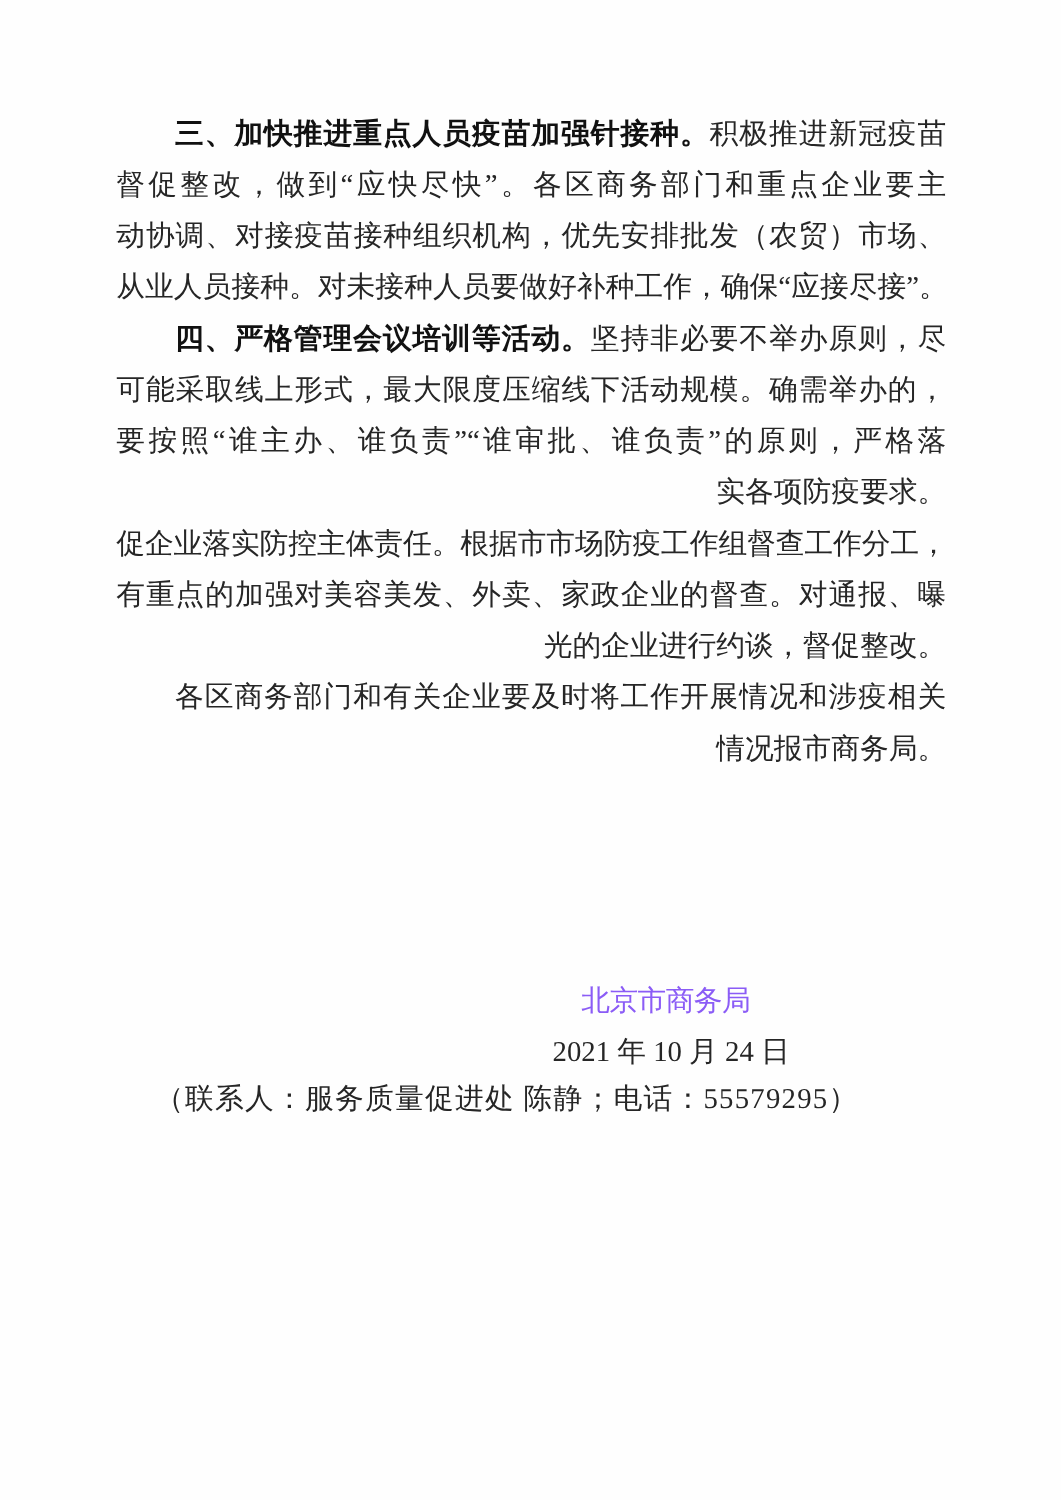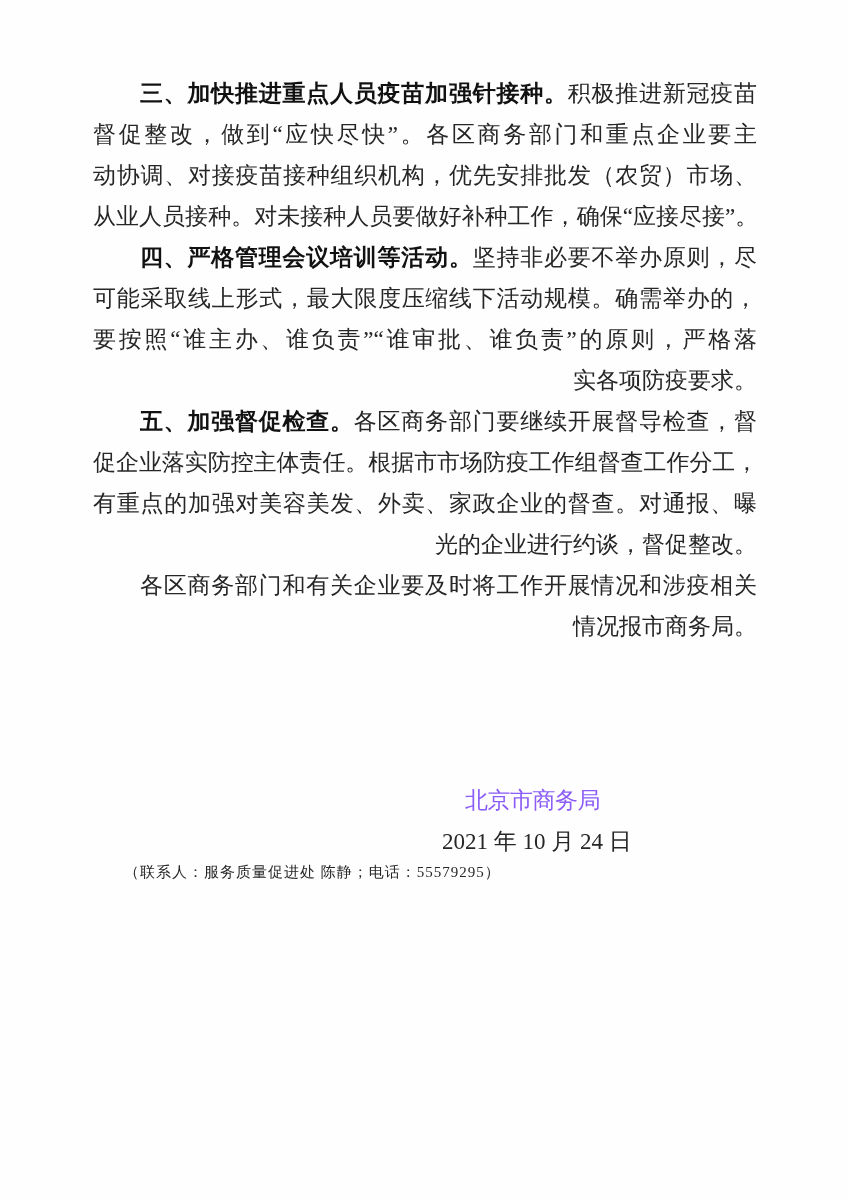--- a/index.html
+++ b/index.html
@@ -8,21 +8,21 @@
     position: relative;
     width: 849px;
     height: 1200px;
     background: #fefefe;
     overflow: hidden;
     font-family: "Liberation Serif", "DejaVu Serif", serif;
   }
   .doc-body {
     position: absolute;
     left: 93px;
-    top: 73px;
+    top: 86px;
     width: 664px;
   }
   .paragraph { width: 664px; }
   .line {
     font-size: 23px;
     line-height: 41px;
     height: 41px;
     color: #262626;
     text-align: right;
     width: 664px;
@@ -52,21 +52,21 @@
     position: absolute;
     left: 442px;
     top: 826px;
     font-size: 23px;
     color: #262626;
   }
   .sig-contact {
     position: absolute;
     left: 124px;
     top: 863px;
-    font-size: 15px;
+    font-size: 23px;
     letter-spacing: 1px;
     color: #262626;
   }
 </style>
 </head>
 <body>
 
 <div class="page">
   <div class="doc-body" id="doc-body">
       <div class="paragraph">
@@ -75,21 +75,20 @@
         <div class="line fill"><span class="seg">动协调、对接疫苗接种组织机构，优先安排批发（农贸）市场、</span></div>
         <div class="line fill tight"><span class="seg">从业人员接种。对未接种人员要做好补种工作，确保“应接尽接”。</span></div>
       </div>
       <div class="paragraph">
         <div class="line fill indent"><span class="seg bold">四、严格管理会议培训等活动。</span><span class="seg">坚持非必要不举办原则，尽</span></div>
         <div class="line fill"><span class="seg">可能采取线上形式，最大限度压缩线下活动规模。确需举办的，</span></div>
         <div class="line fill"><span class="seg">要按照“谁主办、谁负责”“谁审批、谁负责”的原则，严格落</span></div>
         <div class="line"><span class="seg">实各项防疫要求。</span></div>
       </div>
       <div class="paragraph">
-        <div class="line fill indent"><span class="seg bold">五、加强督促检查。</span><span class="seg">各区商务部门要继续开展督导检查，督</span></div>
         <div class="line fill tight"><span class="seg">促企业落实防控主体责任。根据市市场防疫工作组督查工作分工，</span></div>
         <div class="line fill"><span class="seg">有重点的加强对美容美发、外卖、家政企业的督查。对通报、曝</span></div>
         <div class="line"><span class="seg">光的企业进行约谈，督促整改。</span></div>
       </div>
       <div class="paragraph">
         <div class="line fill indent"><span class="seg">各区商务部门和有关企业要及时将工作开展情况和涉疫相关</span></div>
         <div class="line"><span class="seg">情况报市商务局。</span></div>
       </div>
     </div>
   <div class="sig-org">北京市商务局</div>

